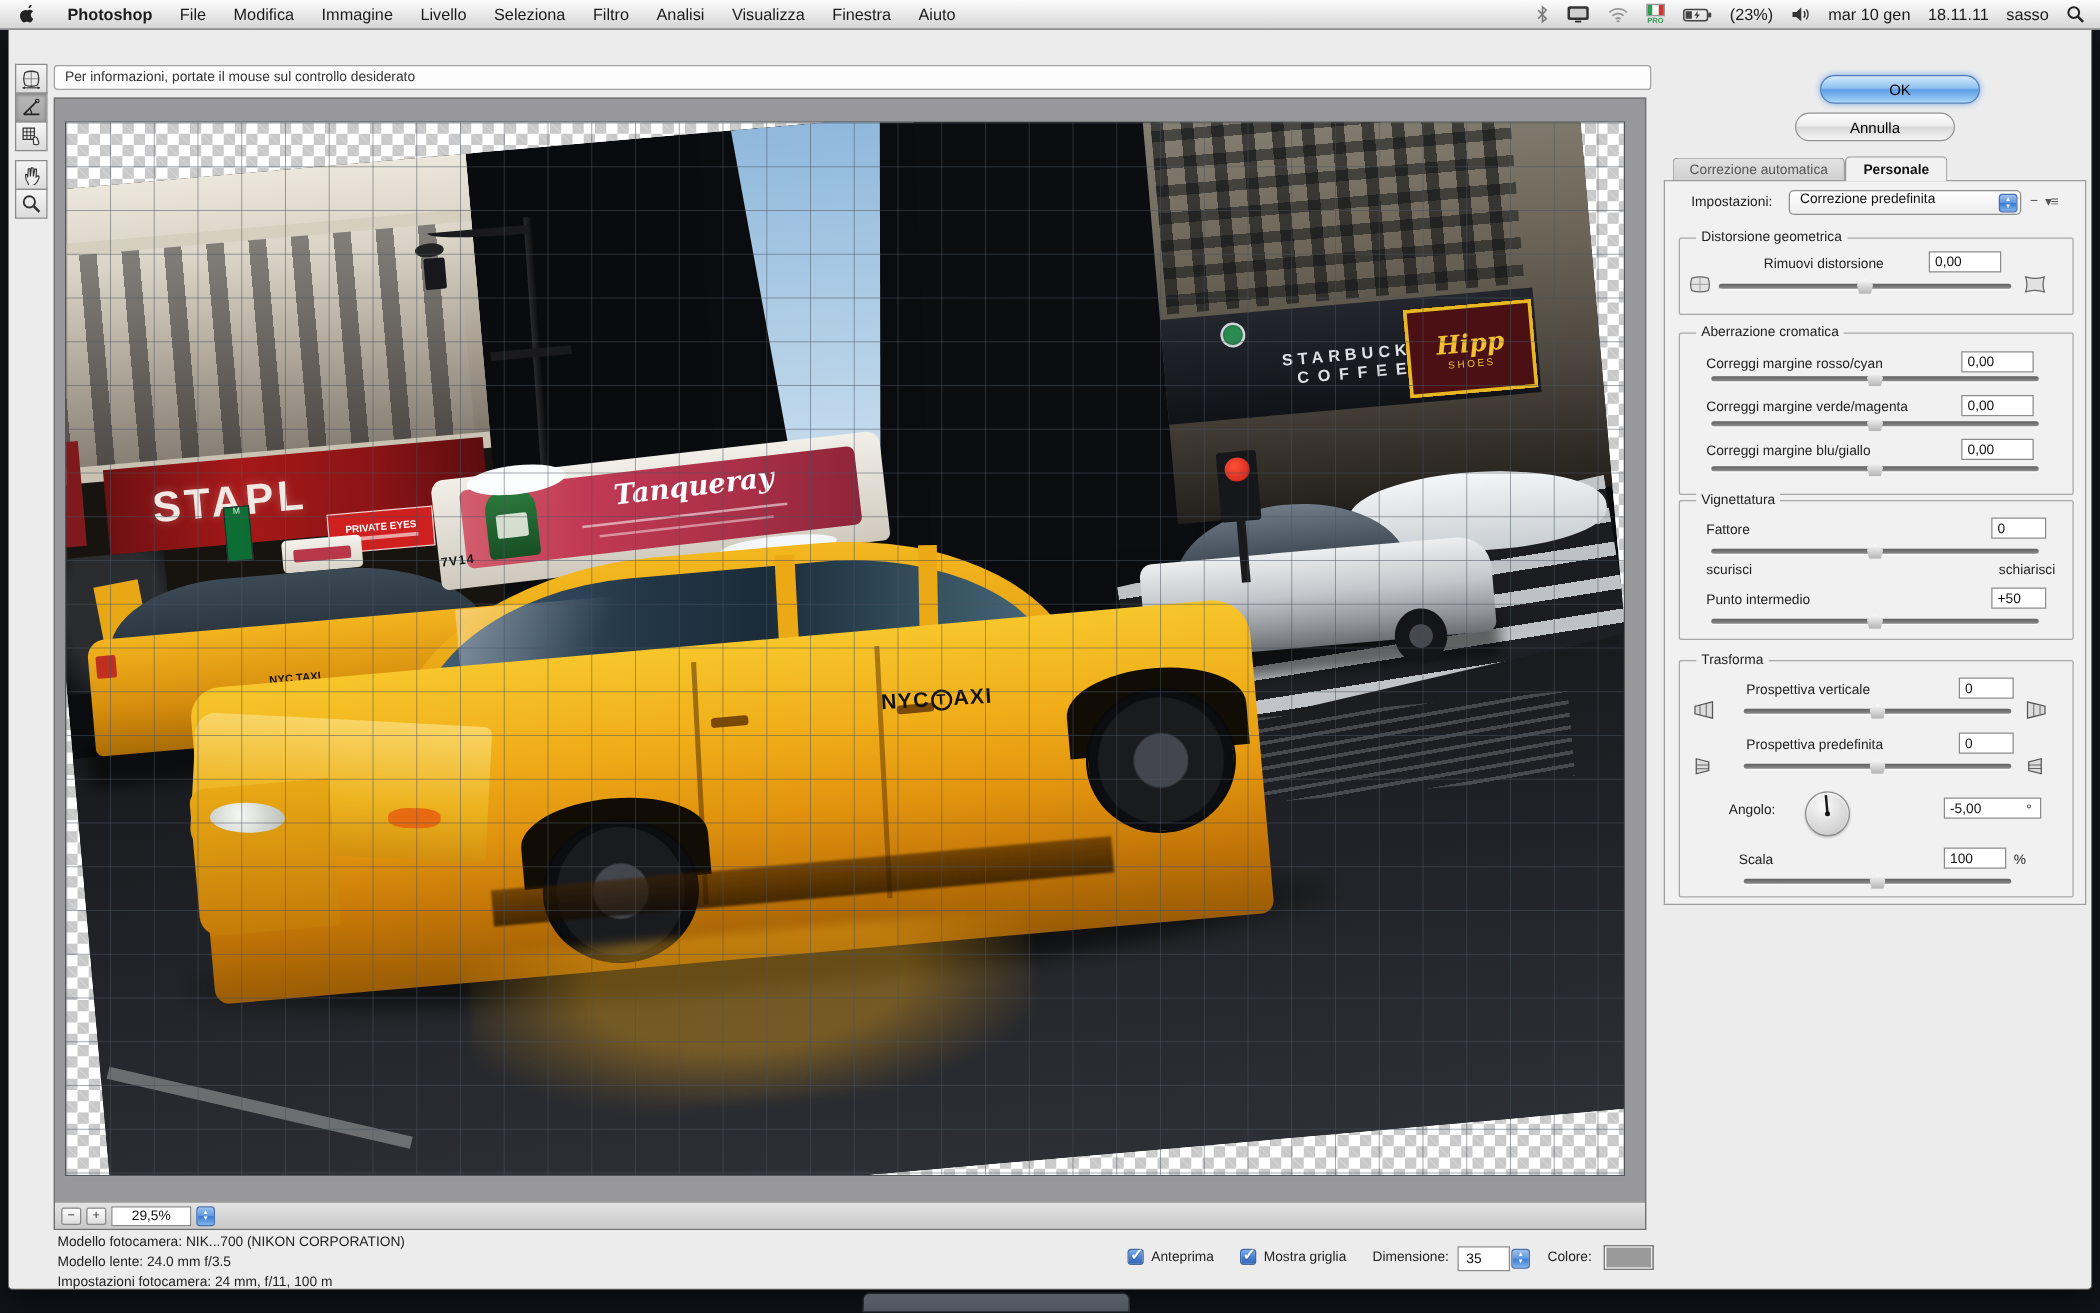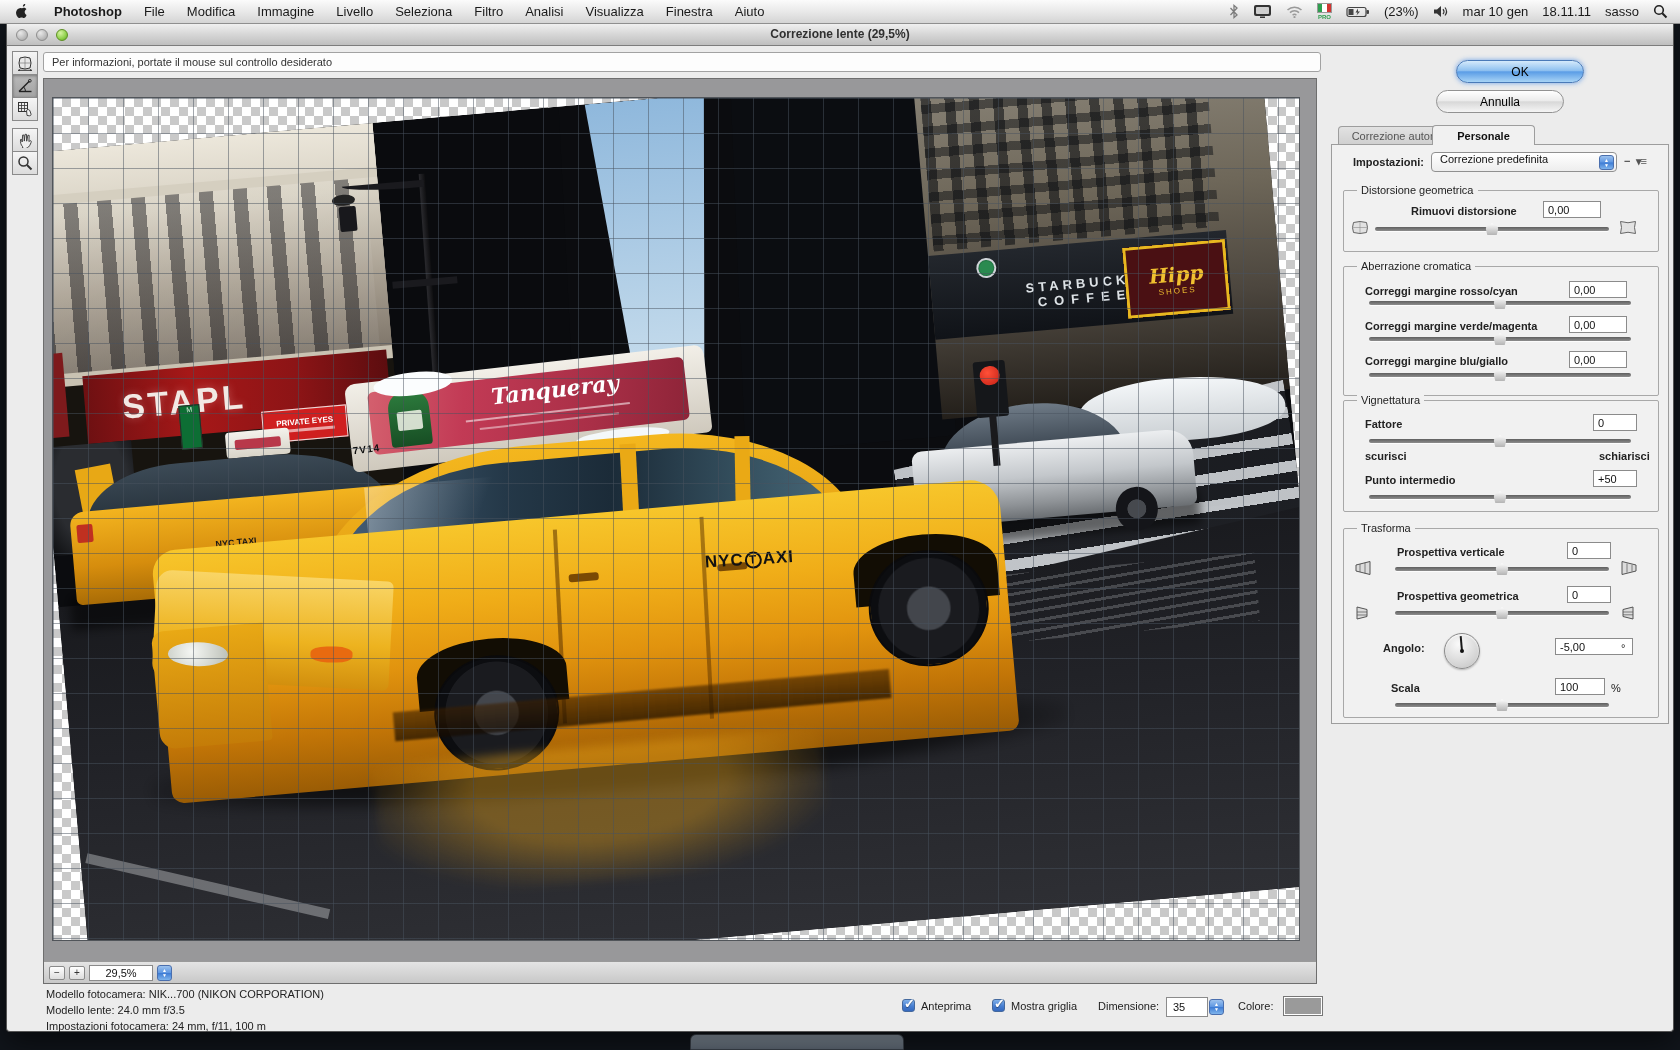--- a/index.html
+++ b/index.html
@@ -82,21 +82,21 @@
     border:1px solid #4a7ab8; box-shadow:0 0 5px rgba(90,150,230,.85);margin-left:20px; }
   .btn.cancel { background:linear-gradient(180deg,#ffffff 0%,#ececec 45%,#d8d8d8 52%,#f5f5f5 100%);
     border:1px solid #929292; }
   .tab { position:absolute; height:19px; font-size:11px; display:flex; align-items:center; justify-content:center;
     border:1px solid #9d9d9d; border-bottom:none; border-radius:4px 4px 0 0; color:#555;
     background:linear-gradient(180deg,#e2e2e2,#cfcfcf); }
   .tab.active { background:#f1f1f1; font-weight:bold; color:#111; height:20px; z-index:3;}
   .panelbox { position:absolute; border:1px solid #9d9d9d; background:#f1f1f1; }
   .group { position:absolute; border:1px solid #a8a8a8; border-radius:2px; }
   .grouplabel { position:absolute; font-size:11px; color:#222; background:#f1f1f1; padding:0 4px; }
-  .plabel { position:absolute; font-size:11px; color:#222; white-space:nowrap;font-weight:bold; }
+  .plabel { position:absolute; font-size:11px; color:#222; white-space:nowrap; }
   .pfield { position:absolute; height:17px; background:#fff; border:1px solid #8b8b8b; font-size:11px;
     color:#111; font-family:"Liberation Sans",sans-serif; padding:0 4px; }
   .slider { position:absolute; height:14px; }
   .groove { position:absolute; left:0; right:0; top:5px; height:4px; border-radius:2px;
     background:linear-gradient(180deg,#5f5f5f,#8d8d8d); box-shadow:0 1px 0 rgba(255,255,255,.8); }
   .thumb { position:absolute; top:1px; width:13px; height:12px; transform:translateX(-50%);
     clip-path:polygon(50% 0,100% 40%,86% 100%,14% 100%,0 40%);
     background:linear-gradient(180deg,#fdfdfd,#b4b4b4); filter:drop-shadow(0 0 1px #555); }
   .sideicon { position:absolute; }
   .popup { position:absolute; height:20px; background:linear-gradient(180deg,#ffffff,#ededed);
@@ -204,26 +204,20 @@
     <span class="statusicon">
       <svg width="15" height="15" viewBox="0 0 15 15">
           <circle cx="6" cy="6" r="4.3" fill="none" stroke="#222" stroke-width="1.6"></circle>
           <path d="M9.3 9.3 L13.5 13.5" stroke="#222" stroke-width="2"></path>
         </svg>
     </span>
   </span>
 </div>
 
 <div class="window">
-  <div class="titlebar">
-    <span class="tl gray" style="left:9px"></span>
-    <span class="tl gray" style="left:29px"></span>
-    <span class="tl green" style="left:49px"></span>
-    <span class="title">Correzione lente (29,5%)</span>
-  </div>
 
   <div class="infobar">
     <span>Per informazioni, portate il mouse sul controllo desiderato</span>
   </div>
 
   <div class="toolcol">
     <div class="toolbtn">
       <svg width="16" height="16" viewBox="0 0 16 16">
         <path d="M3 3 Q8 1 13 3 Q15 8 13 13 Q8 15 3 13 Q1 8 3 3 Z" fill="#e8e8e8" stroke="#333"></path>
         <path d="M2.5 8 H13.5 M8 2.5 V13.5" stroke="#333" stroke-width=".7" opacity=".6"></path>
@@ -398,21 +392,21 @@
       <span class="zbtn">+</span>
       <span class="zoomfield">29,5%</span>
       <span class="stepper"></span>
     </div>
   </div>
 
   <div class="btn ok" style="left:1429px;top:36px">OK</div>
   <div class="btn cancel" style="left:1429px;top:66px">Annulla</div>
 
   <div class="tab" style="left:1331px;top:102px;width:138px">Correzione automatica</div>
-  <div class="tab active" style="left:1425px;top:101px;width:103px">Personale</div>
+  <div class="tab active" style="left:1469px;top:101px;width:82px">Personale</div>
   <div class="panelbox" style="left:1324px;top:120px;width:338px;height:580px"></div>
 
   <span class="plabel" style="left:1346px;top:132px">Impostazioni:</span>
   <div class="popup" style="left:1424px;top:128px;width:186px">
     <span>Correzione predefinita</span>
     <span class="stepper"></span>
   </div>
   <span class="plabel" style="left:1617px;top:131px;color:#555">−</span>
   <span class="plabel" style="left:1629px;top:131px;color:#555;letter-spacing:-1px">▾≡</span>
 
@@ -492,21 +486,21 @@
       <div class="groove"></div>
       <div class="thumb" style="left:50%"></div>
     </div>
   <span class="sideicon" style="left:1612px;top:536px">
     <svg width="20" height="16" viewBox="0 0 20 16">
         <polygon points="3,1.5 17,5 17,11 3,14.5" fill="#dcdcdc" stroke="#555"></polygon>
         <path d="M8 3.5 V12.6 M13 4.8 V11.4" stroke="#555" stroke-width=".7"></path>
       </svg>
   </span>
 
-  <span class="plabel" style="left:1390px;top:566px">Prospettiva geometrica</span>
+  <span class="plabel" style="left:1390px;top:566px">Prospettiva predefinita</span>
   <input class="pfield" style="left: 1560px; top: 562px; width: 44px;" readonly="" value="0">
   <span class="sideicon" style="left:1346px;top:580px">
     <svg width="18" height="18" viewBox="0 0 18 18">
         <polygon points="4,3 14,5.5 14,12.5 4,15" fill="#dcdcdc" stroke="#555"></polygon>
         <path d="M4 8 H14 M4 11 H14" stroke="#555" stroke-width=".7"></path>
       </svg>
   </span>
   <div class="slider" style="left:1388px;top:582px;width:214px">
       <div class="groove"></div>
       <div class="thumb" style="left:50%"></div>

